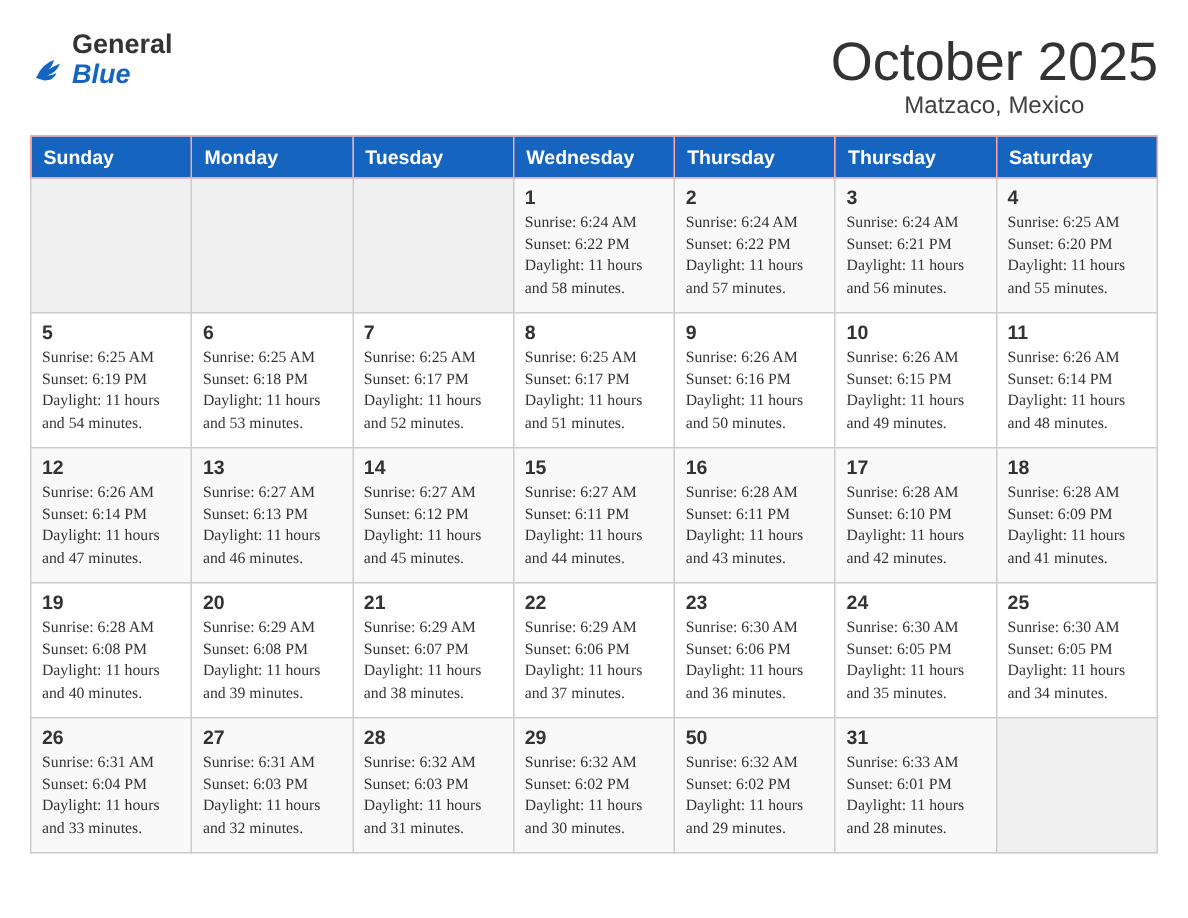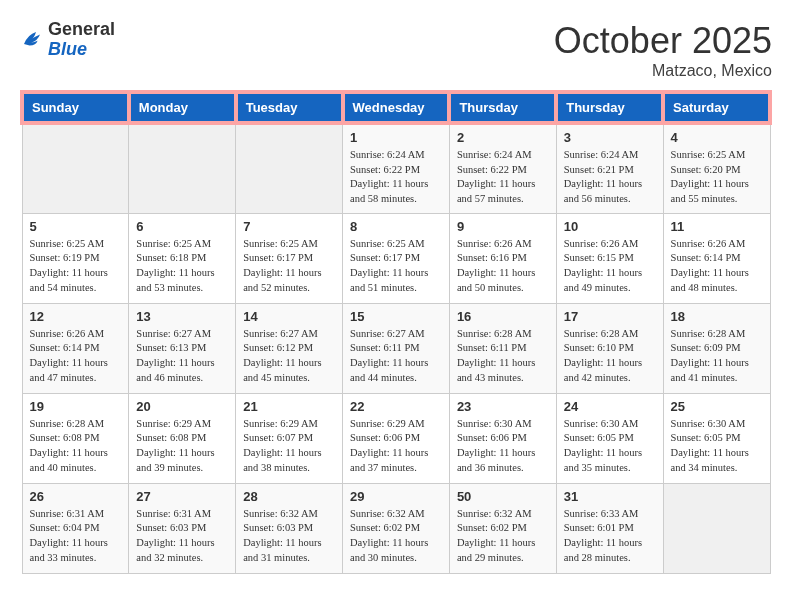--- a/index.html
+++ b/index.html
@@ -11,36 +11,36 @@
       padding: 20px;
     }
     .header {
       display: flex;
       justify-content: space-between;
       align-items: flex-start;
       margin-bottom: 10px;
     }
     .logo {
       display: flex;
-      align-items: center;
+      align-items: flex-end;
       gap: 4px;
     }
     .logo-text {
       font-size: 18px;
       font-weight: bold;
       line-height: 1.1;
     }
     .logo-general { color: #333; }
     .logo-blue { color: #1565c0; font-style: italic; }
     .logo-bird {
       width: 24px;
       height: 24px;
     }
     .title-block {
-      text-align: right;
+      text-align: center;
     }
     .month-title {
       font-size: 36px;
       font-weight: normal;
       color: #333;
     }
     .location {
       font-size: 16px;
       color: #404040;
     }
@@ -49,21 +49,21 @@
       border-collapse: collapse;
       table-layout: fixed;
     }
     thead tr th {
       background: #1565c0;
       color: #fff;
       text-align: left;
       padding: 6px 8px;
       font-size: 13px;
       font-weight: bold;
-      border: 4px solid #fca5a5;
+      border: 1px solid #fca5a5;
     }
     tbody tr td {
       border: 1px solid #ccc;
       vertical-align: top;
       padding: 5px 7px;
       font-size: 11px;
       color: #333;
       height: 90px;
       background: #fff;
     }

